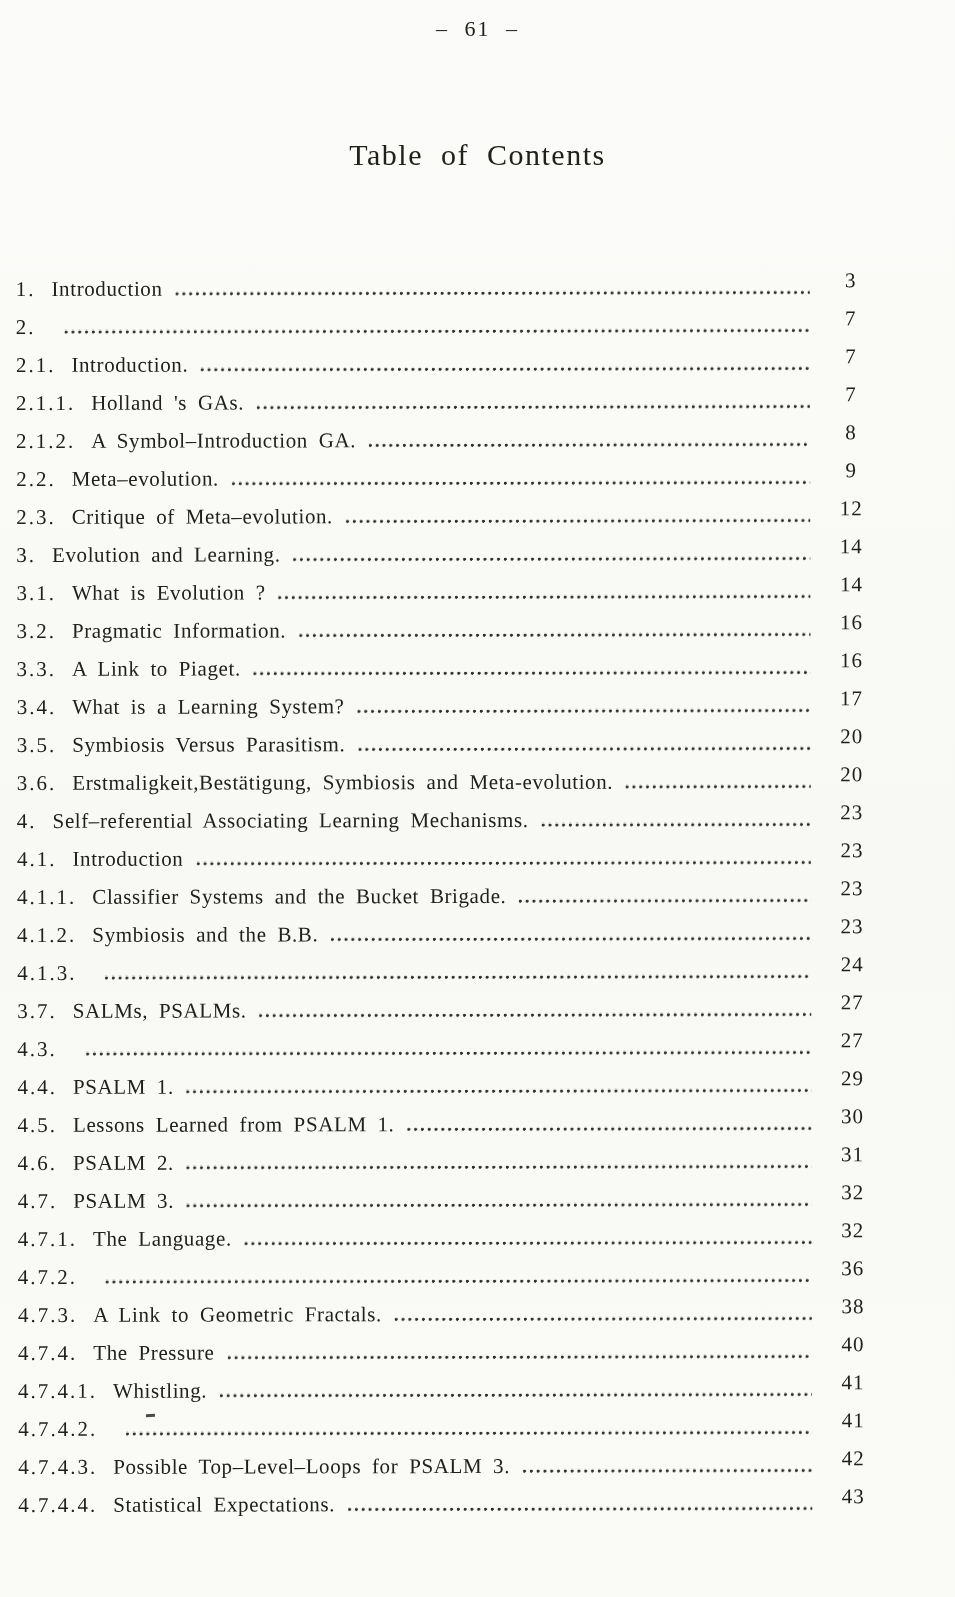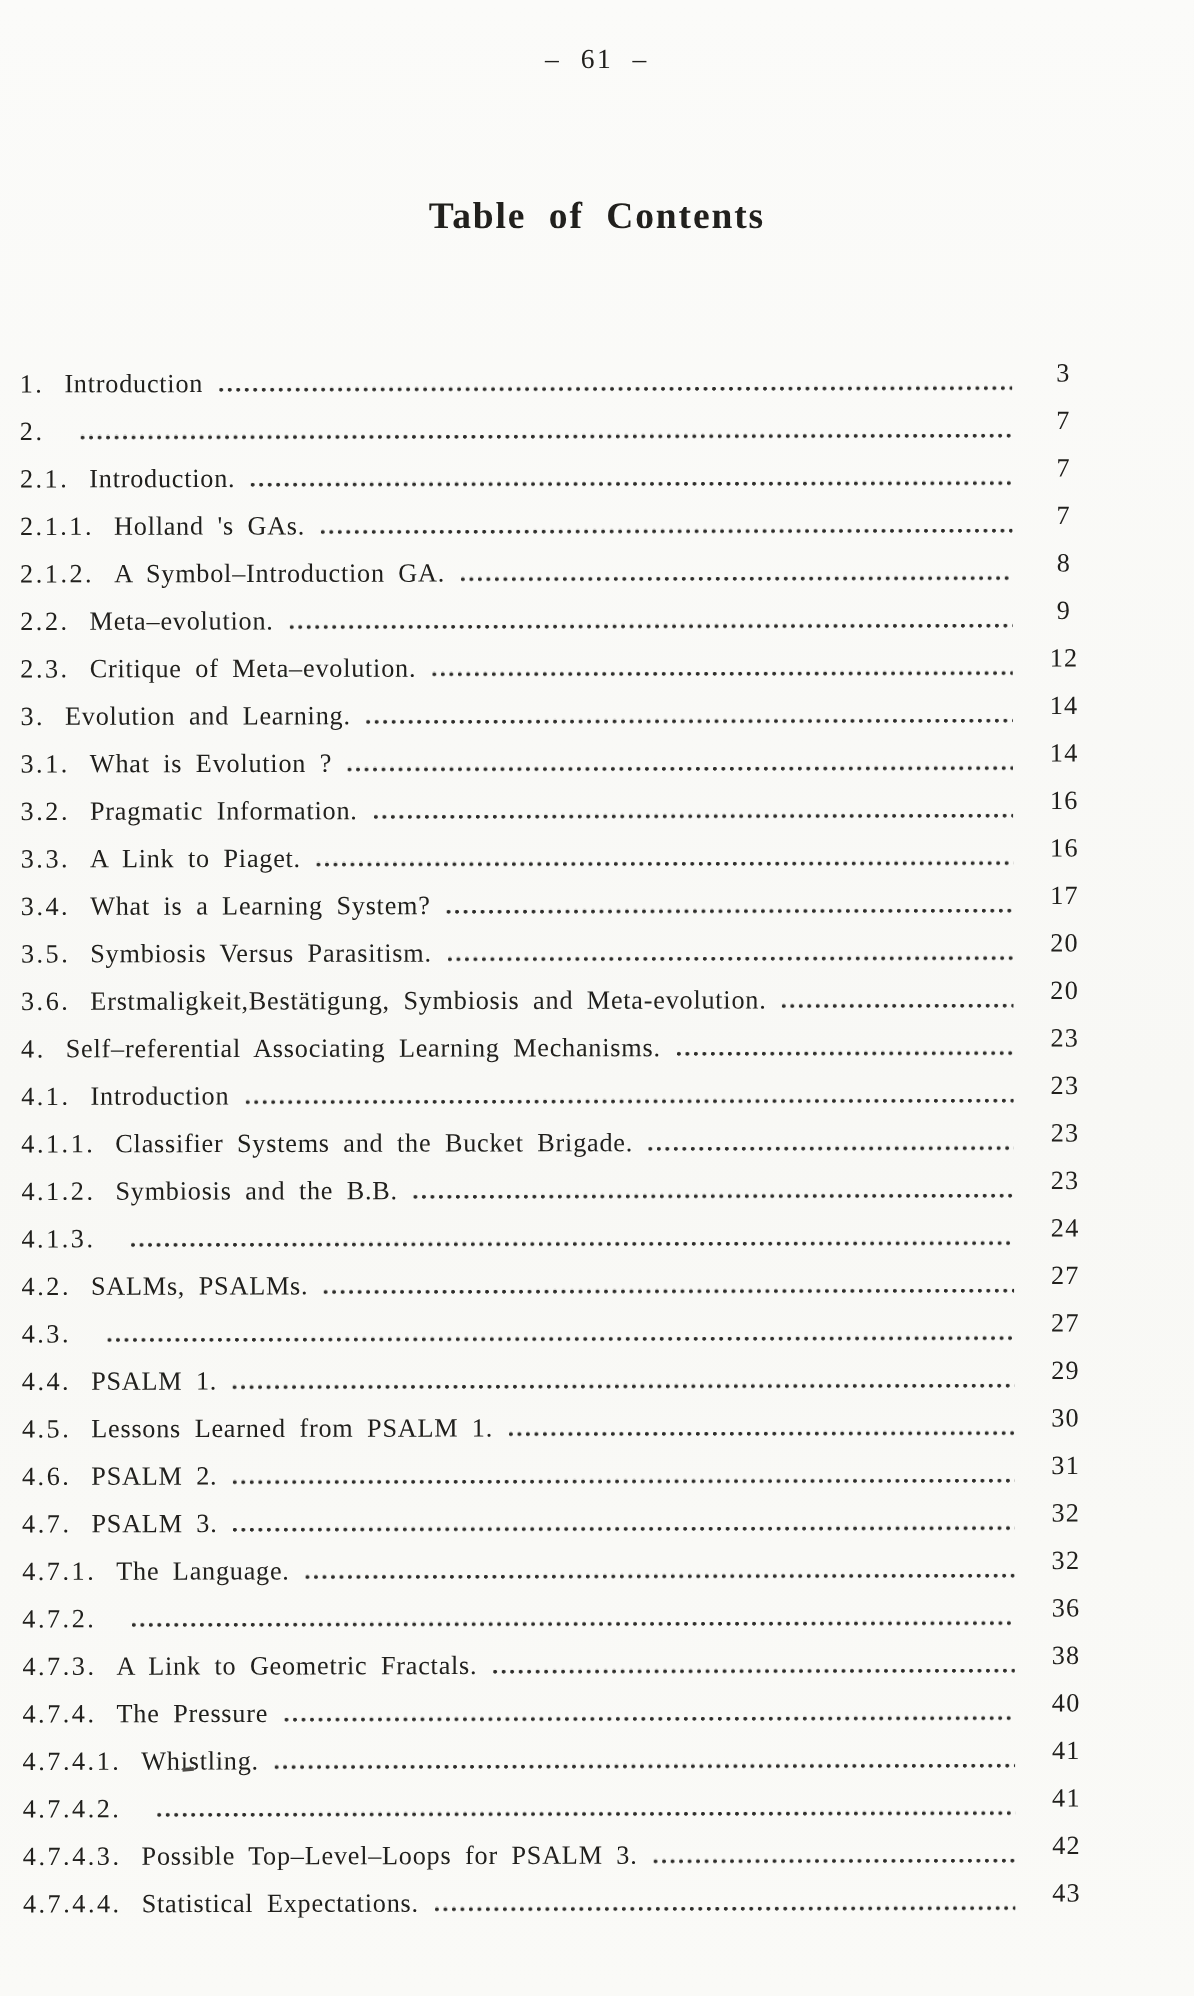--- a/index.html
+++ b/index.html
@@ -12,33 +12,33 @@
   }
   .page {
     position: relative;
     width: 955px;
     height: 1597px;
     background: linear-gradient(180deg, #fbfbf9 0%, #f8f8f5 55%, #fafaf7 100%);
     font-family: "Liberation Serif", "DejaVu Serif", serif;
     color: #21201d;
   }
   .page-header {
-    padding-top: 34px;
+    padding-top: 16px;
     text-align: center;
     font-size: 22px;
     line-height: 26px;
     letter-spacing: 2px;
     word-spacing: 8px;
   }
   .doc-title {
     margin: 95px 0 0 0;
     text-align: center;
     font-size: 30px;
     line-height: 36px;
-    font-weight: bold;
+    font-weight: normal;
     letter-spacing: 1.5px;
     word-spacing: 9px;
   }
   .toc {
     margin-top: 90px;
     padding: 0 72px 0 17px;
     transform: rotate(-0.12deg);
   }
   .toc-row {
     display: flex;
@@ -198,21 +198,21 @@
         <span class="entry-title">Symbiosis and the B.B.</span>
         <span class="leader"></span>
         <span class="pageno">23</span>
       </div>
       <div class="toc-row">
         <span class="num">4.1.3.</span>
         <span class="leader"></span>
         <span class="pageno">24</span>
       </div>
       <div class="toc-row">
-        <span class="num">4.2.</span>
+        <span class="num">3.7.</span>
         <span class="entry-title">SALMs, PSALMs.</span>
         <span class="leader"></span>
         <span class="pageno">27</span>
       </div>
       <div class="toc-row">
         <span class="num">4.3.</span>
         <span class="leader"></span>
         <span class="pageno">27</span>
       </div>
       <div class="toc-row">

